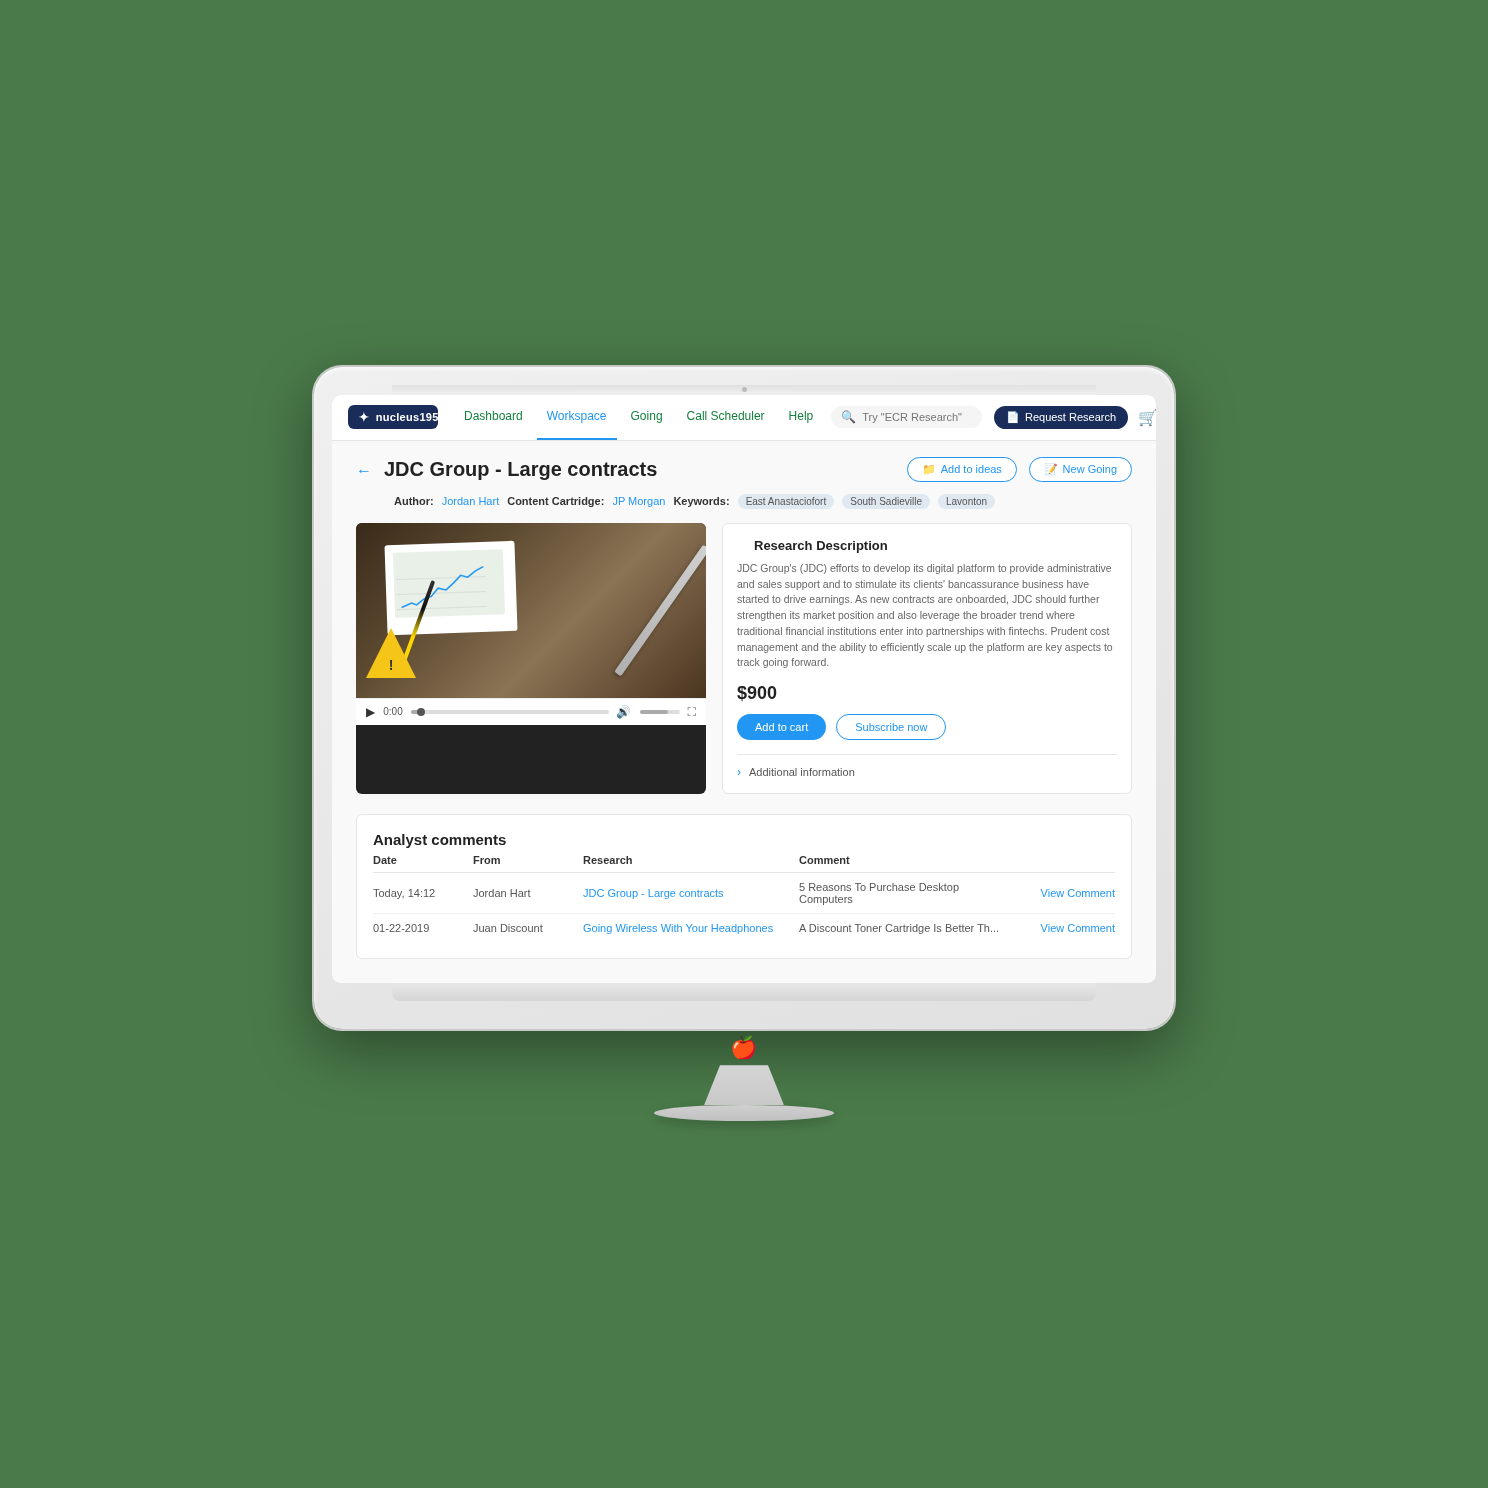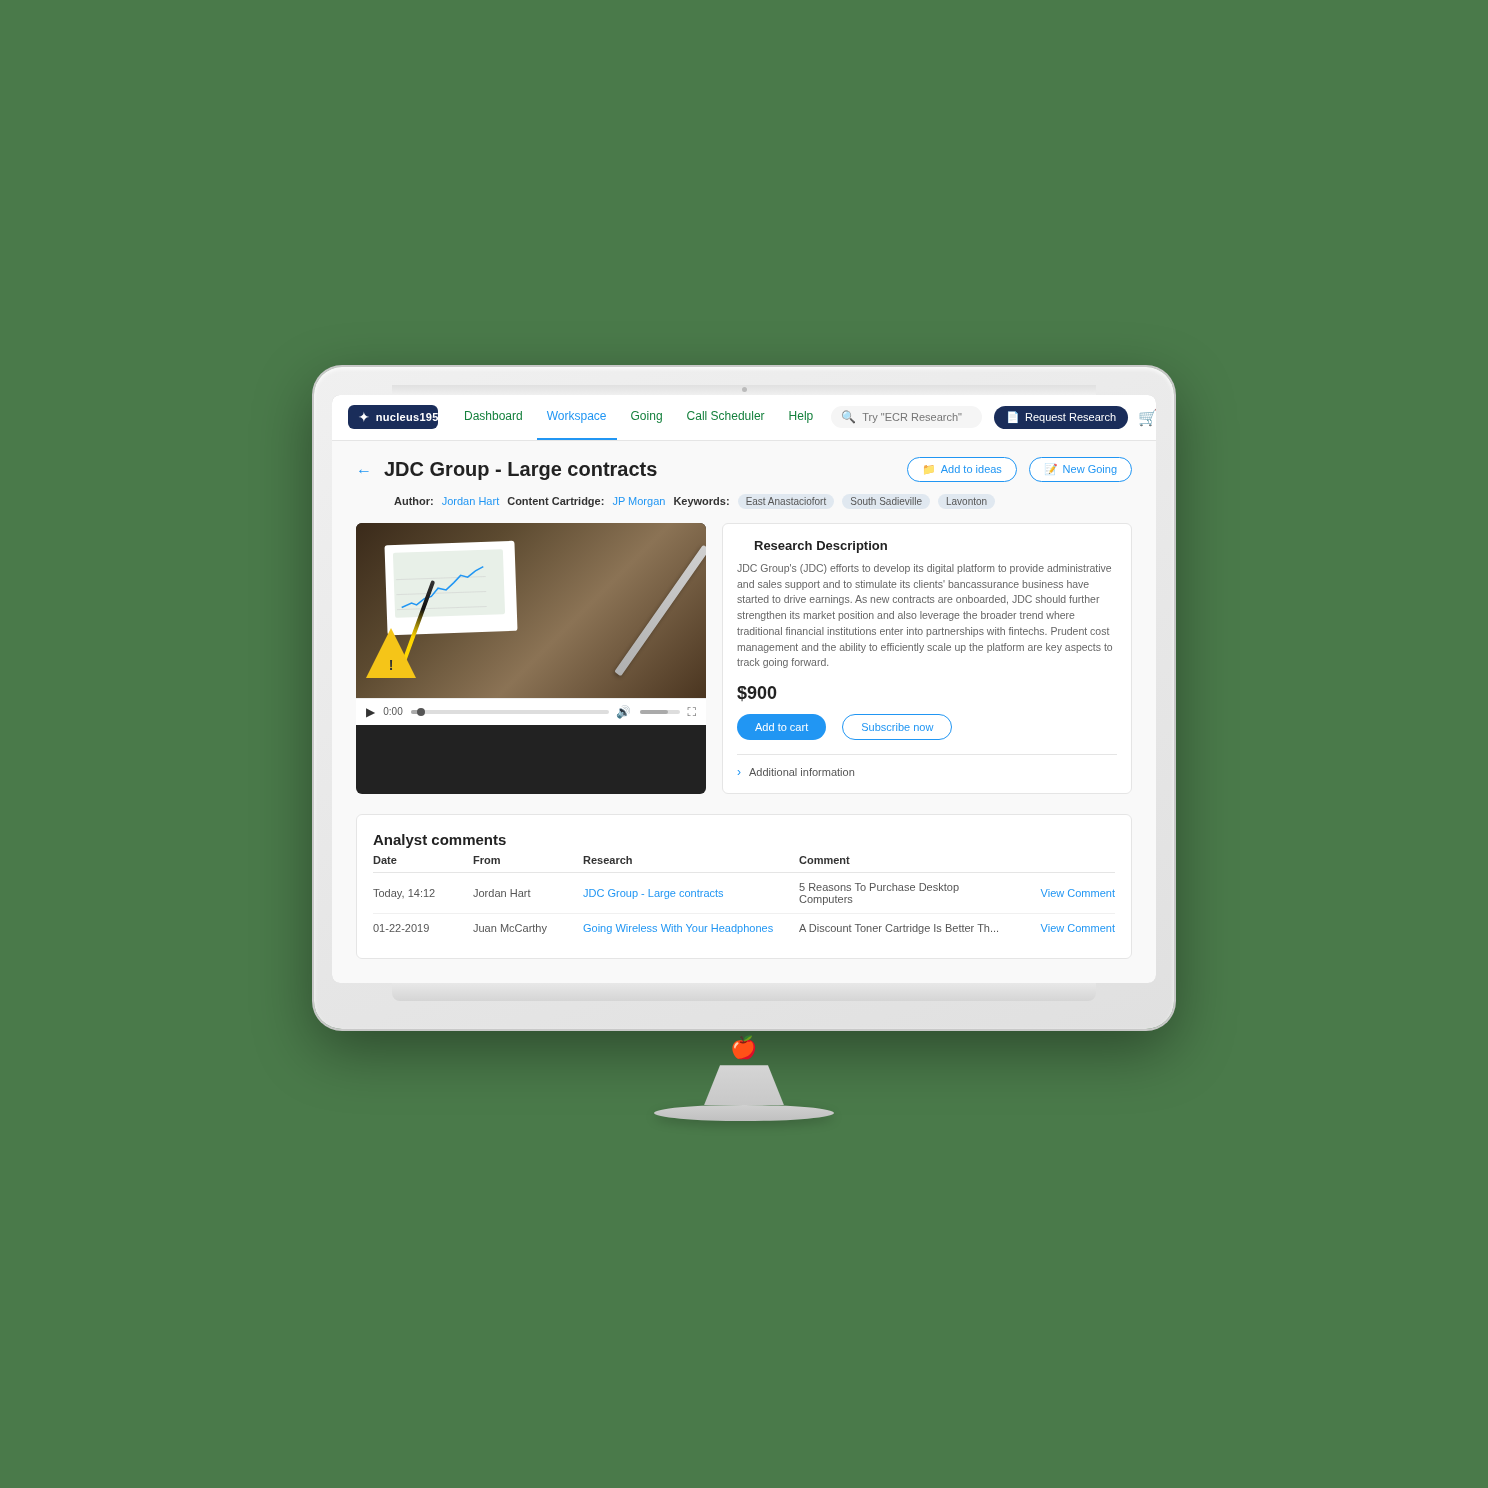--- a/index.html
+++ b/index.html
@@ -420,21 +420,21 @@
 
     .price {
       font-size: 18px;
       font-weight: 600;
       color: #222;
       margin-bottom: 10px;
     }
 
     .action-btns {
       display: flex;
-      gap: 16px;
+      gap: 10px;
       margin-bottom: 14px;
     }
 
     .btn-primary {
       background: #2196F3;
       color: #fff;
       border: none;
       border-radius: 16px;
       padding: 6px 18px;
       font-size: 11px;
@@ -686,21 +686,21 @@
           <div class="table-row">
             <span>Today, 14:12</span>
             <span>Jordan Hart</span>
             <span class="table-link">JDC Group - Large contracts</span>
             <span>5 Reasons To Purchase Desktop Computers</span>
             <span class="view-comment">View Comment</span>
           </div>
 
           <div class="table-row">
             <span>01-22-2019</span>
-            <span>Juan McCarthy</span>
+            <span>Juan Discount</span>
             <span class="table-link">Going Wireless With Your Headphones</span>
             <span>A Discount Toner Cartridge Is Better Th...</span>
             <span class="view-comment">View Comment</span>
           </div>
         </div>
 
       </div>
     </div>
 
     <div class="monitor-chin"></div>

